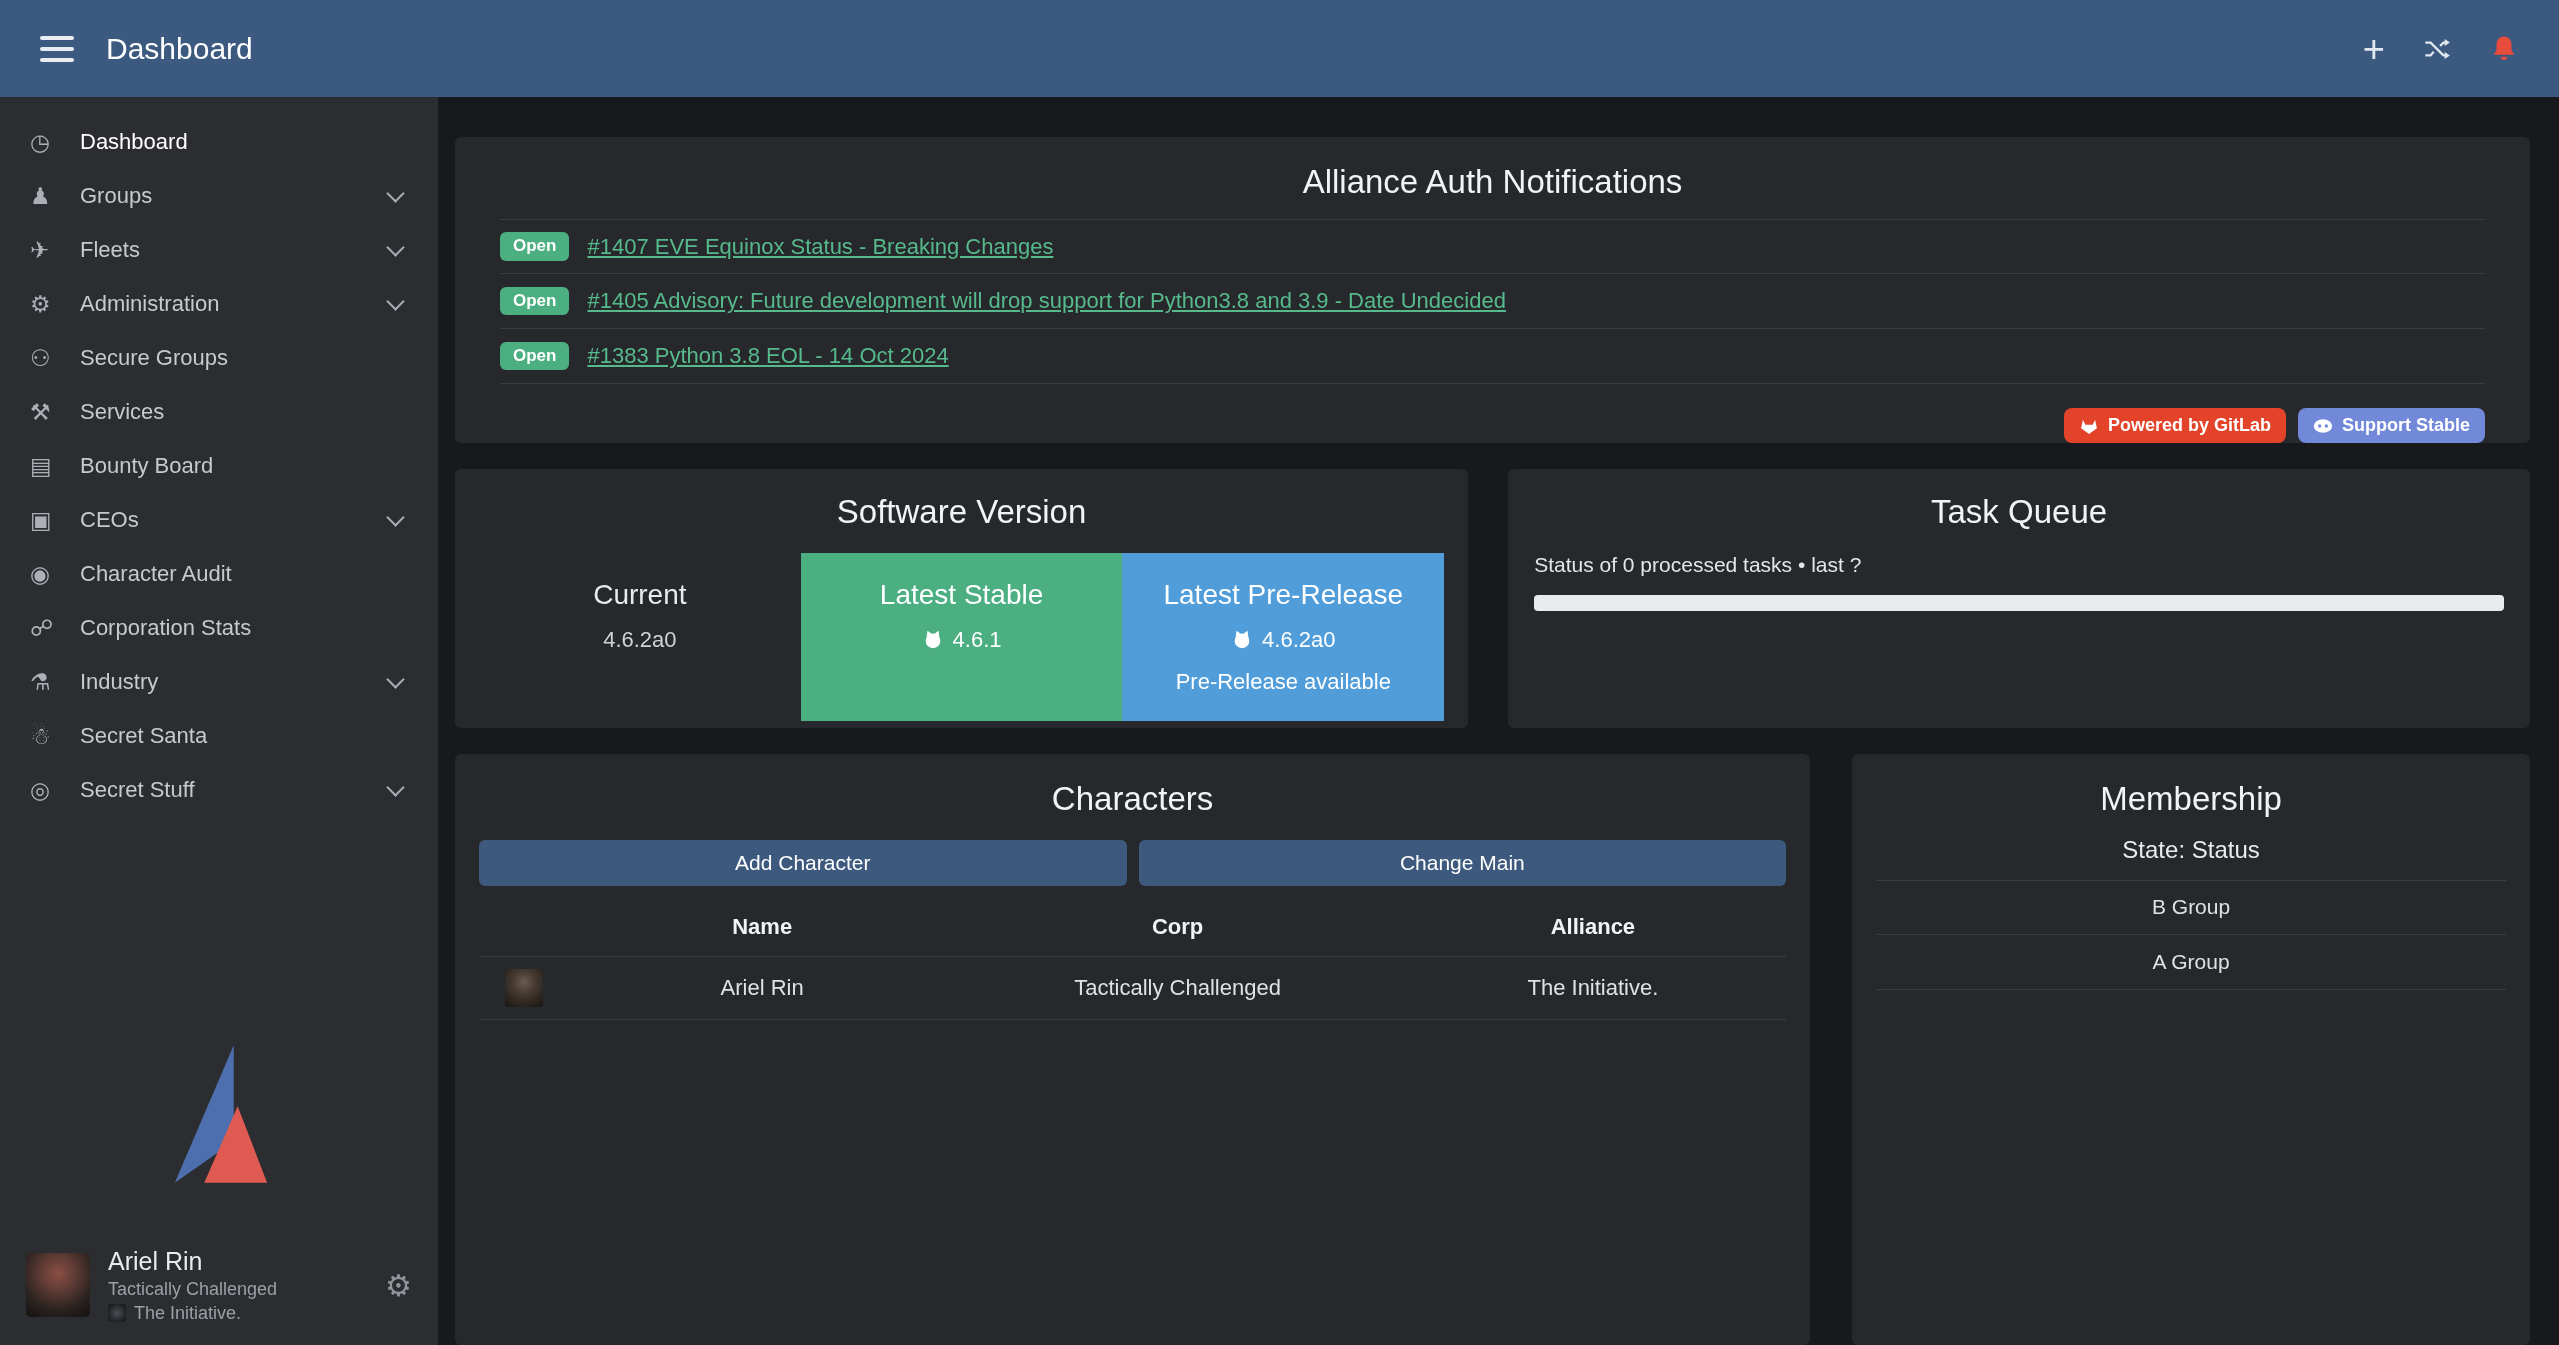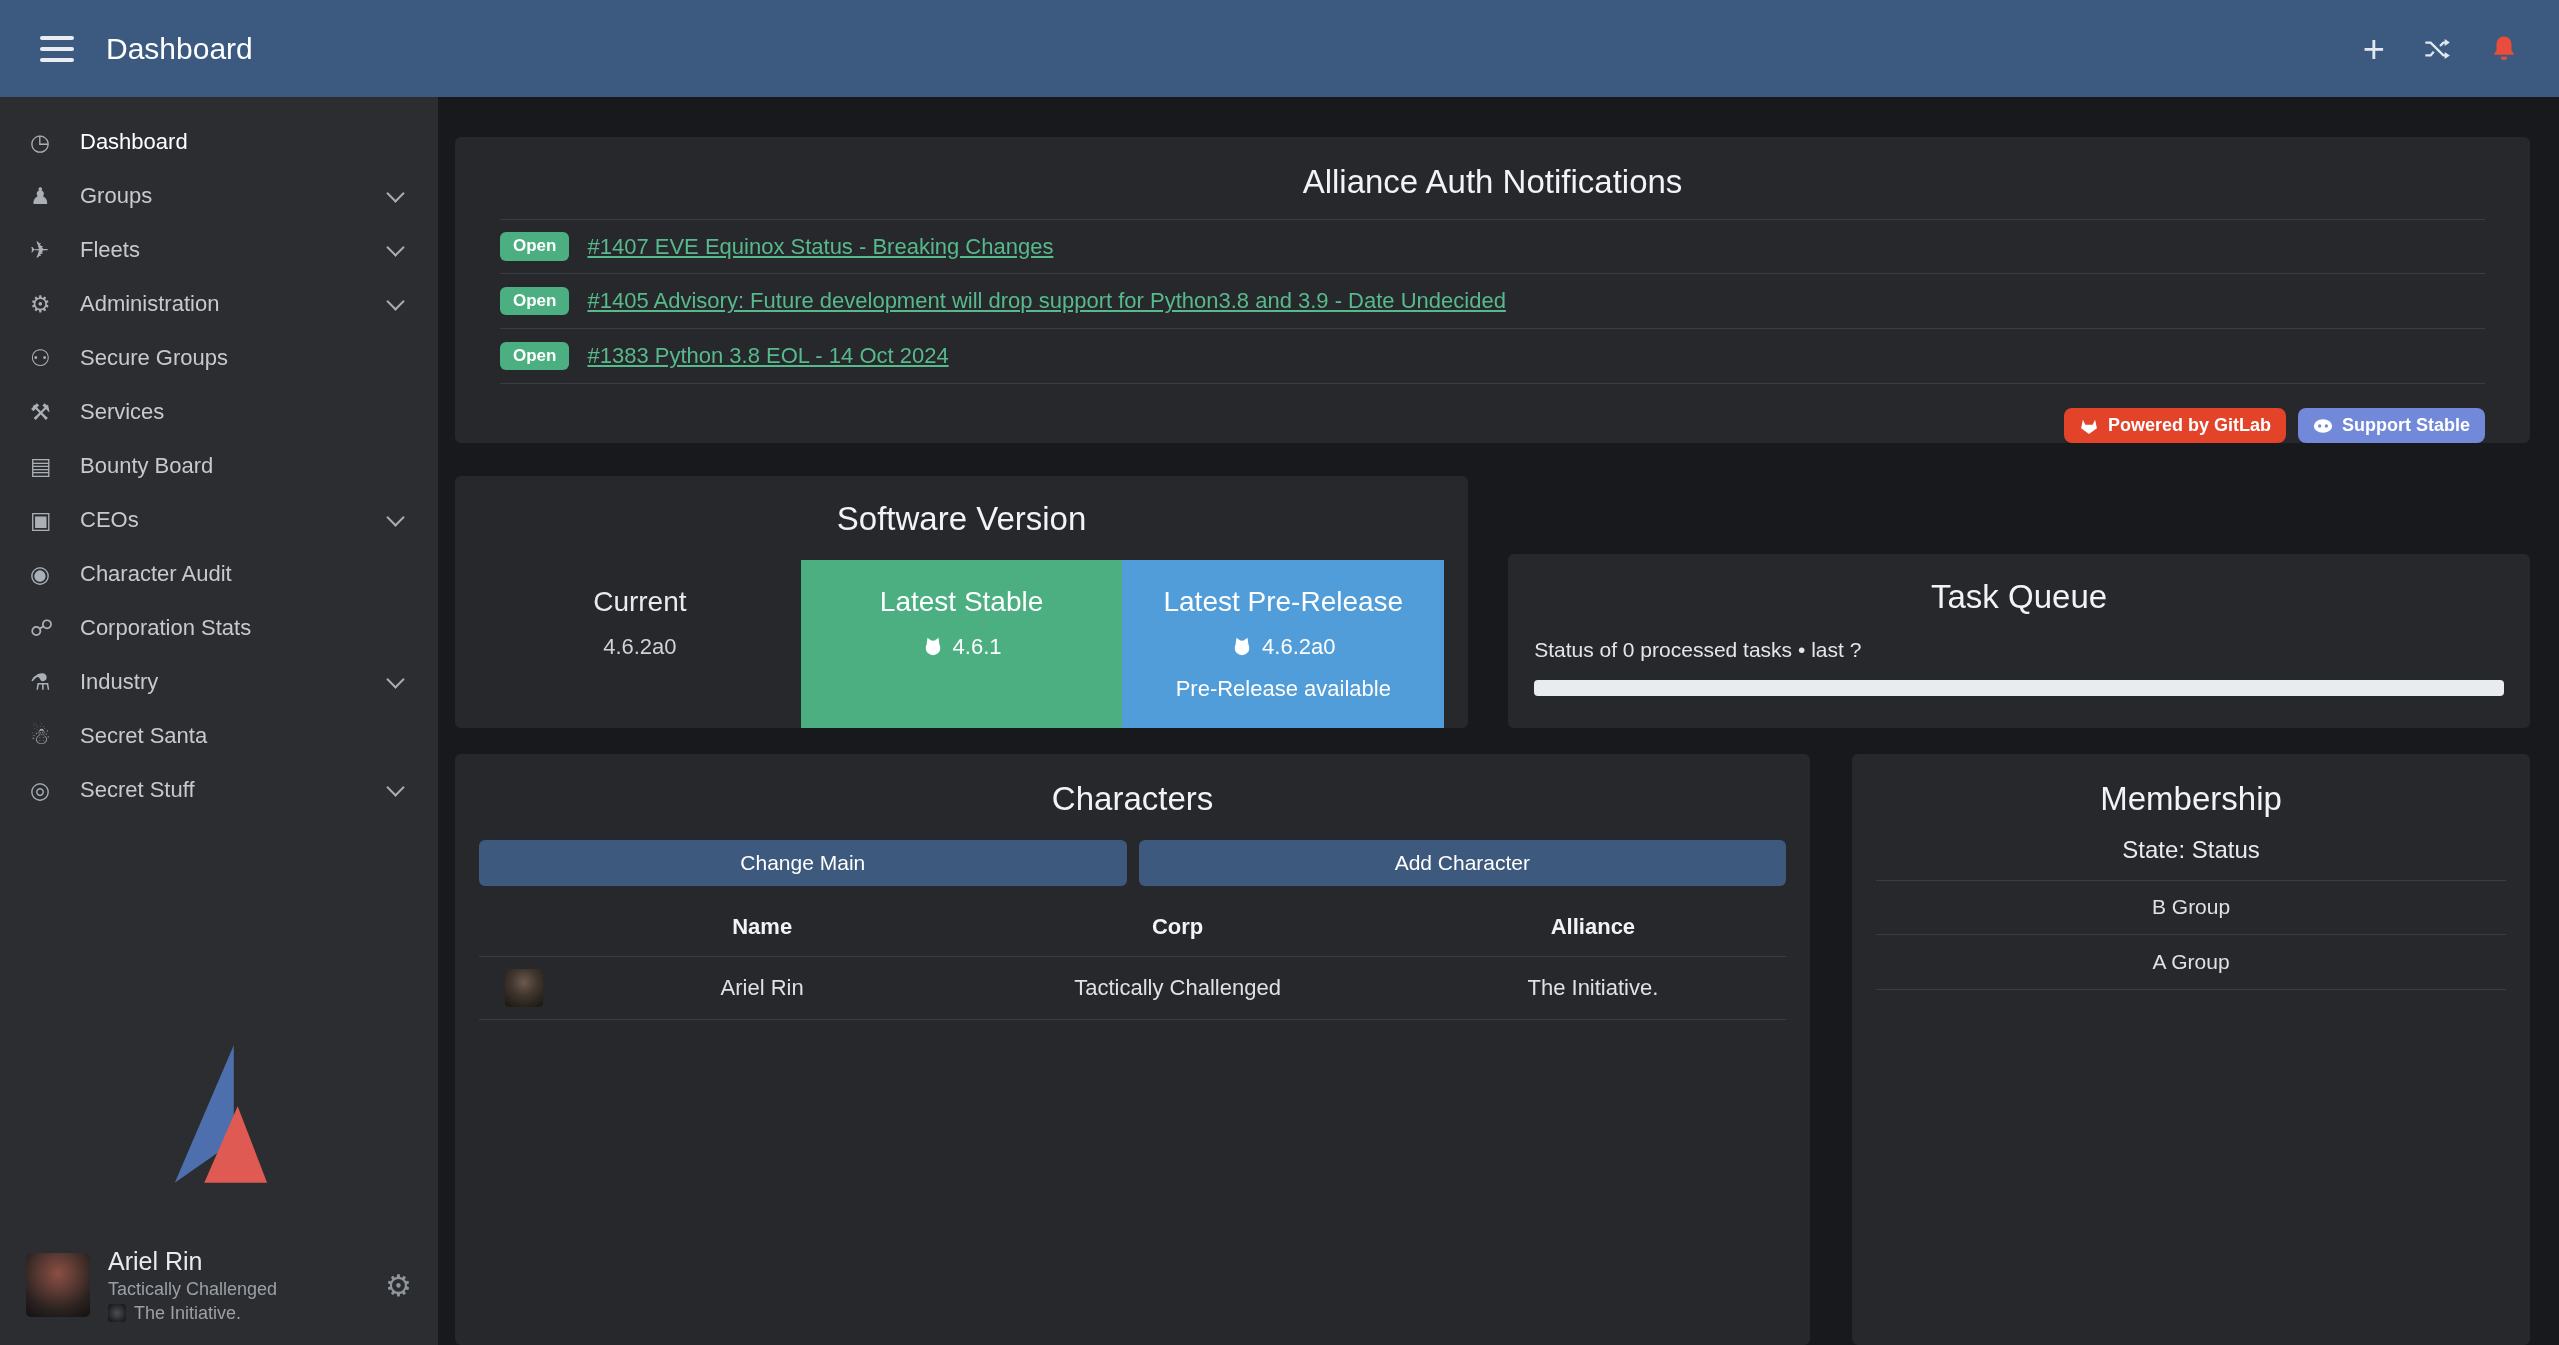--- a/index.html
+++ b/index.html
@@ -66,21 +66,21 @@
   .notif-row{display:flex;align-items:center;gap:18px;height:55px;border-bottom:1px solid var(--border);}
   .notif-row:first-child{border-top:1px solid var(--border);}
   .badge-open{background:var(--success);color:#fff;font-size:17px;font-weight:bold;padding:5px 13px;border-radius:6px;line-height:1.1;}
   .notif-link{color:#57ba8c;font-size:22px;text-decoration:underline;cursor:pointer;}
   .footer-badges{display:flex;justify-content:flex-end;gap:12px;margin-top:24px;}
   .badge-pill{display:inline-flex;align-items:center;gap:9px;color:#fff;font-size:18px;font-weight:bold;padding:7px 15px;border-radius:8px;cursor:pointer;}
   .badge-pill svg{width:20px;height:20px;}
   .badge-gitlab{background:var(--gitlab);}
   .badge-discord{background:var(--discord);}
   
-  .row2{display:flex;gap:40px;height:275px;align-items:flex-end;}
+  .row2{display:flex;gap:40px;height:275px;}
   .sv-panel{flex:1020;padding:24px 24px 0;}
   .sv-boxes{display:flex;margin-top:22px;}
   .sv-box{flex:1;height:168px;display:flex;flex-direction:column;align-items:center;padding-top:26px;gap:16px;}
   .sv-box .t{font-size:28px;}
   .sv-box .v{font-size:22px;display:flex;align-items:center;gap:9px;}
   .sv-box .n{font-size:22px;}
   .sv-current .t{color:#e8eaec;}
   .sv-current .v{color:#cfd3d7;}
   .sv-stable{background:var(--success);color:#fff;}
   .sv-pre{background:var(--info);color:#fff;}
@@ -304,22 +304,22 @@
         <div class="progress">
           <div class="progress-fill" style="width: 0%;"></div>
         </div>
       </section>
     </div>
 
     <div class="row3">
       <section class="panel chars-panel">
         <h2 class="panel-title">Characters</h2>
         <div class="char-buttons">
+          <button class="btn">Add Character</button>
           <button class="btn">Change Main</button>
-          <button class="btn">Add Character</button>
         </div>
         <div class="char-table">
           <div class="ct-head">
             <span></span>
             <span>Name</span>
             <span>Corp</span>
             <span>Alliance</span>
           </div>
           <div class="ct-row">
             <span class="row-avatar"></span>

